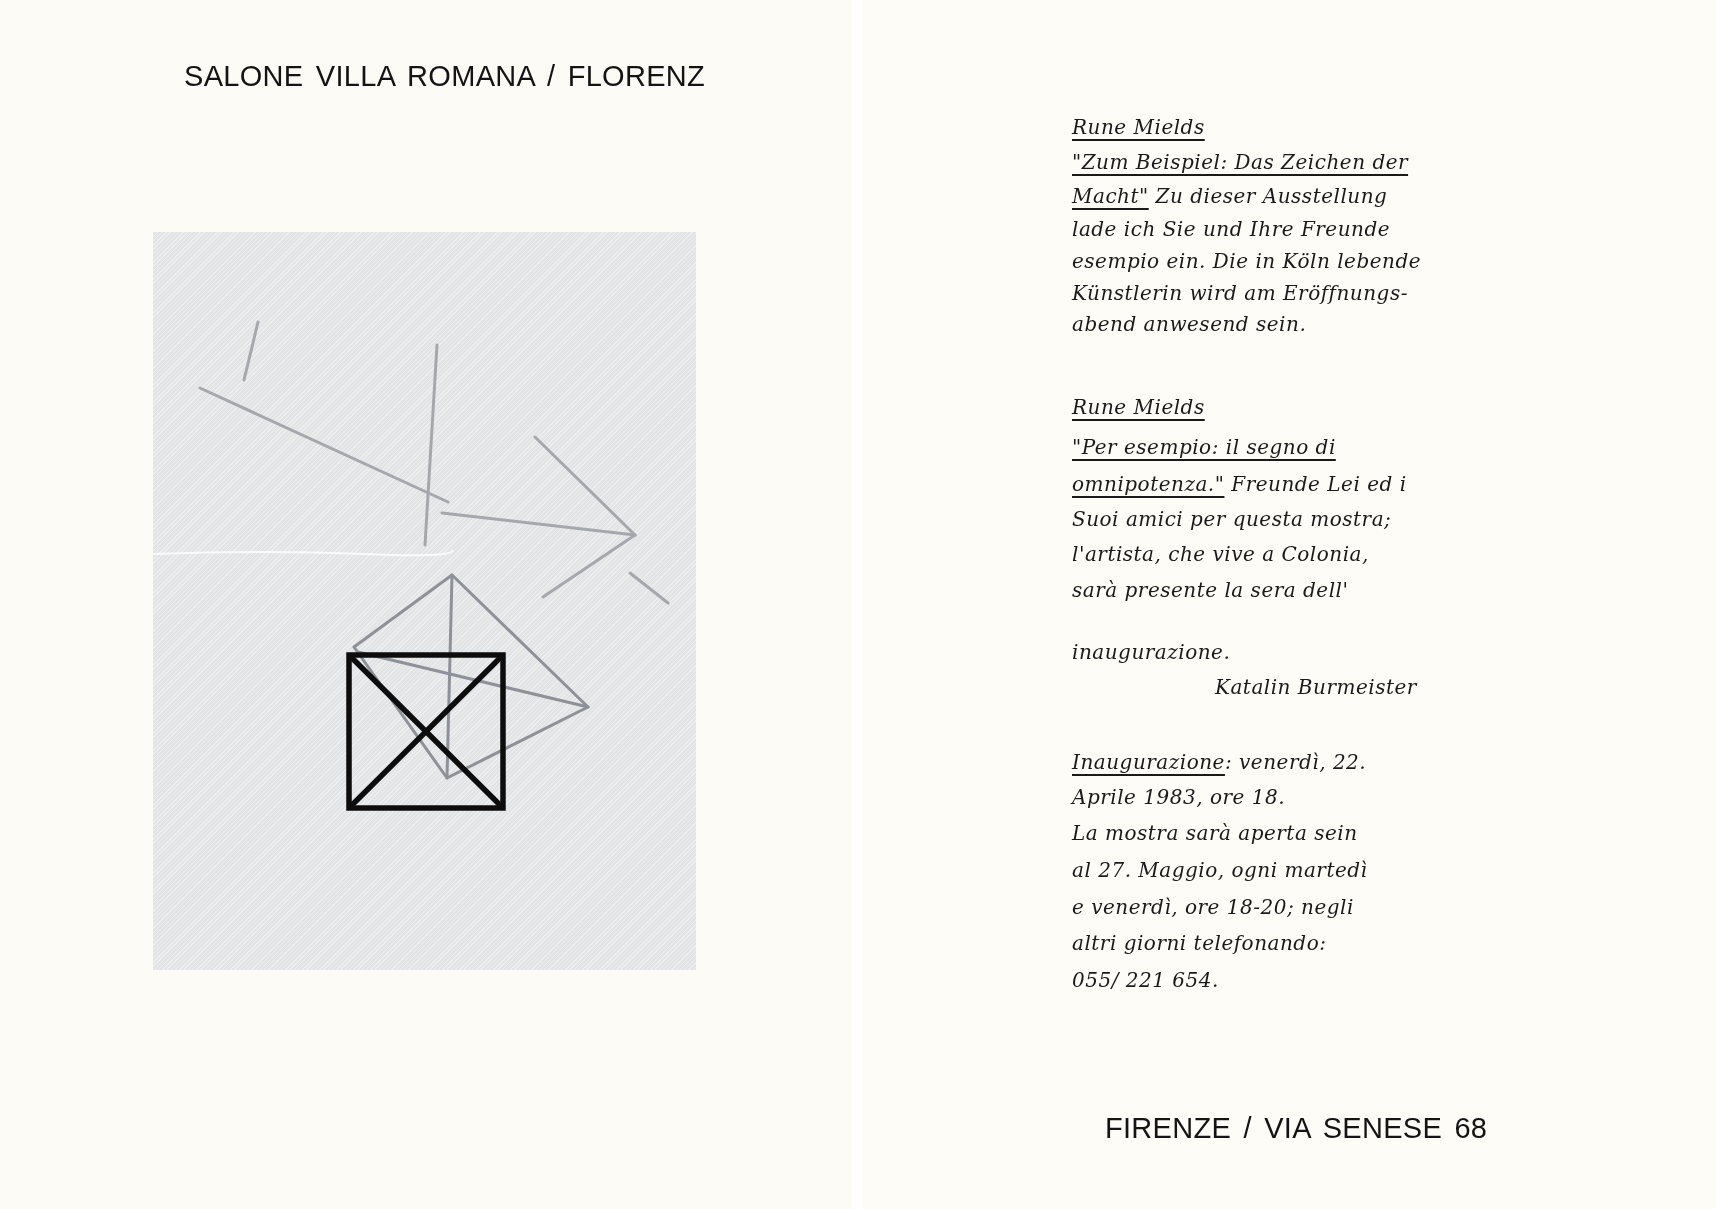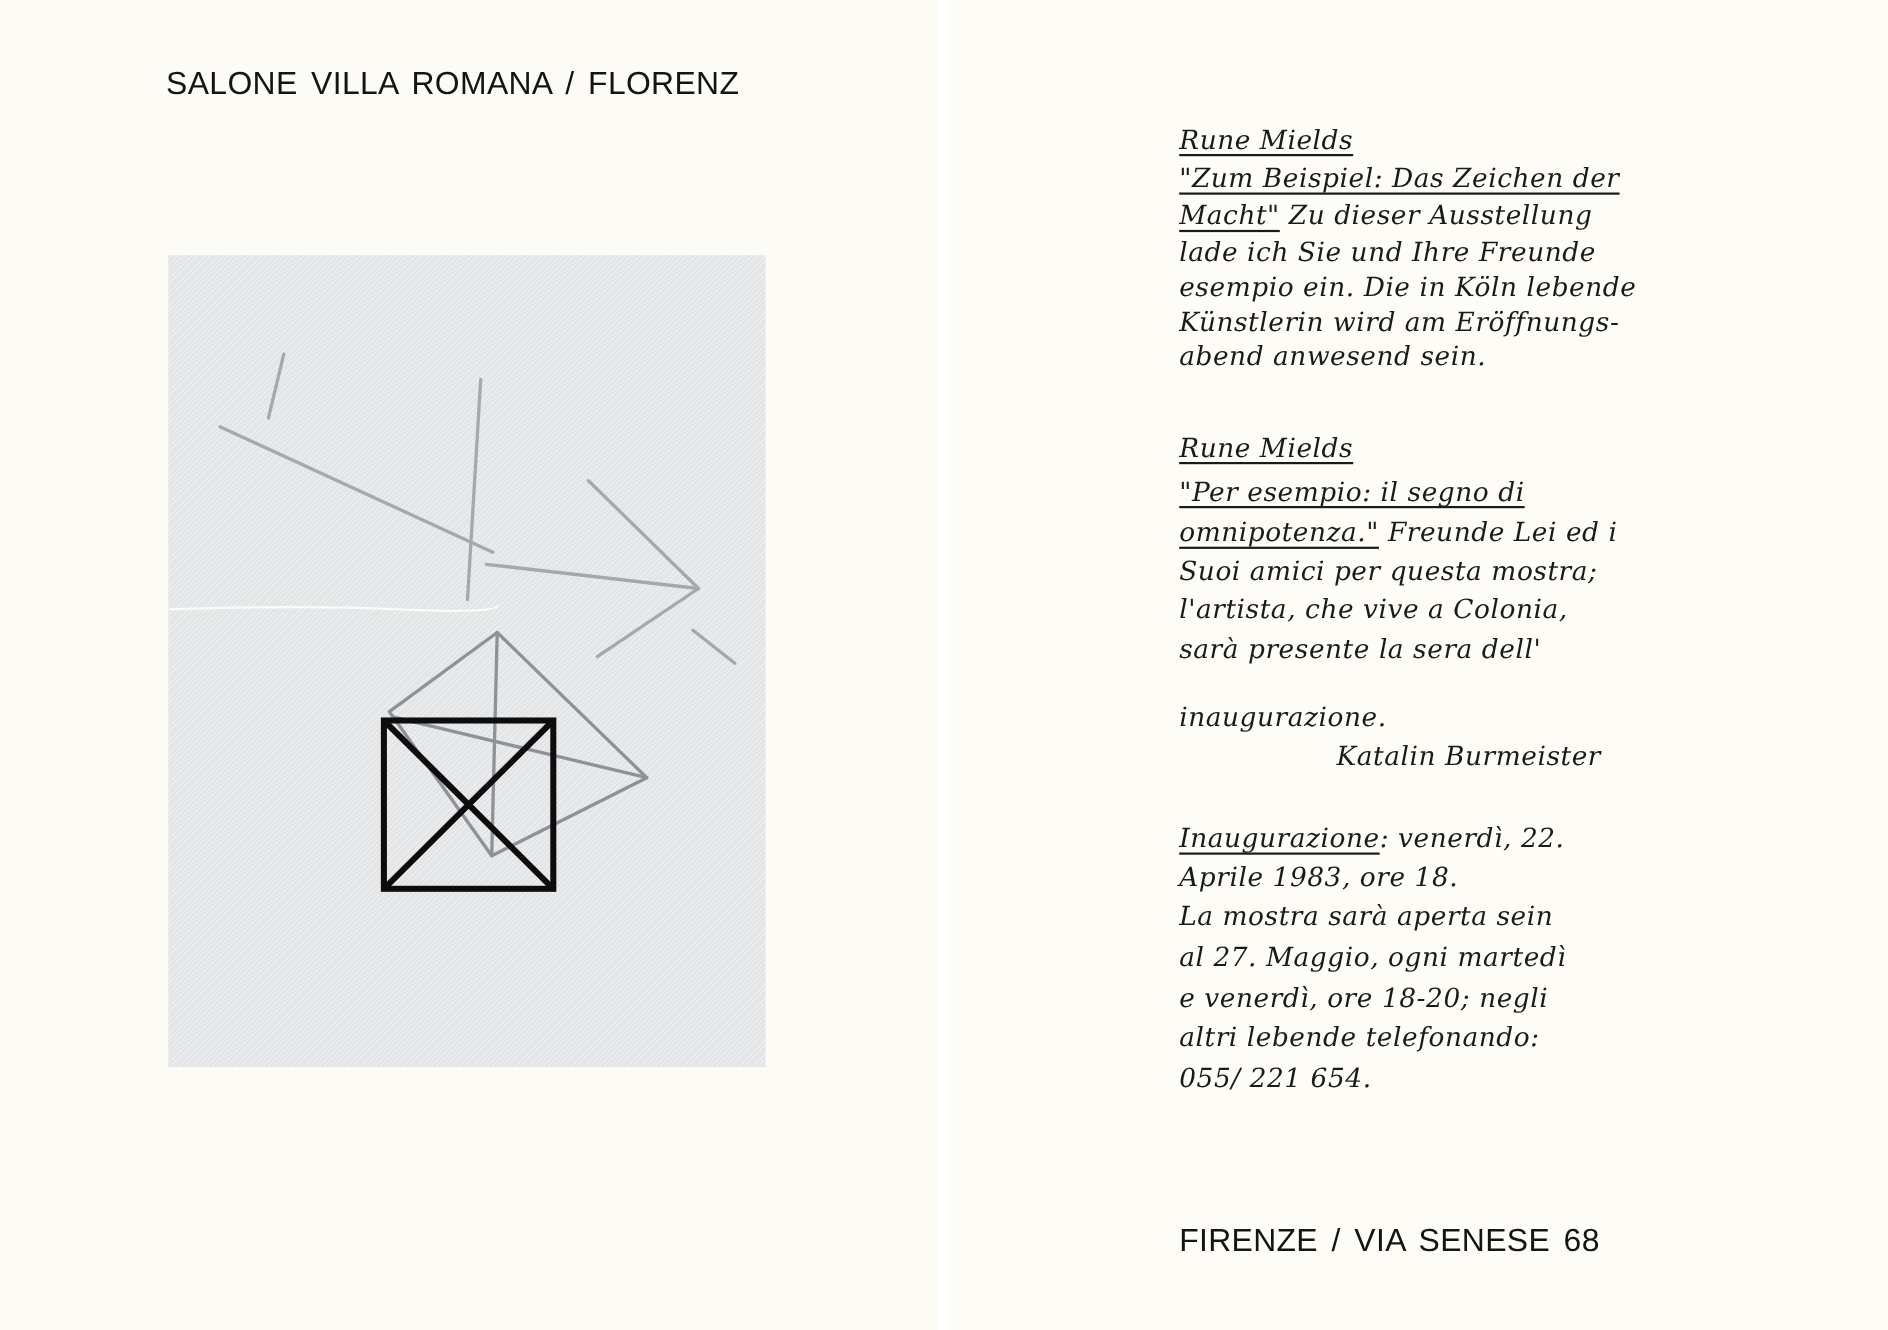--- a/index.html
+++ b/index.html
@@ -25,41 +25,42 @@
     .card.right { left: 862px; width: 854px; background: #fdfcf7; }
 
     .printed {
       position: absolute;
       font-family: "Liberation Sans", sans-serif;
       font-size: 29px;
       letter-spacing: 0.3px;
       color: #141414;
       white-space: nowrap;
       word-spacing: 4px;
+      margin-left: 33px;
     }
     .header-title { left: 151px; top: 60px; }
     .footer-address { left: 1072px; top: 1112px; text-align: center; }
 
     .artwork {
       position: absolute;
       left: 153px;
       top: 232px;
       width: 543px;
       height: 738px;
       background: #e6e8ea;
       background-image: repeating-linear-gradient(135deg, rgba(255,255,255,0.25) 0 1px, rgba(0,0,0,0.02) 1px 3px);
     }
     .artwork svg { position: absolute; left: 0; top: 0; }
 
     .hand {
       position: absolute;
       left: 1072px;
       font-family: "DejaVu Serif", serif;
       font-style: italic;
-      font-size: 24px;
+      font-size: 20px;
       color: #1a1a1a;
       white-space: nowrap;
       line-height: 30px;
       letter-spacing: 0.5px;
     }
     .u { text-decoration: underline; text-underline-offset: 5px; text-decoration-thickness: 1.5px; }
     .sig { left: 1215px; }
   </style>
 </head>
 <body>
@@ -113,16 +114,16 @@
 <div class="hand" style="top:575px">sarà presente la sera dell'</div>
 <div class="hand" style="top:637px">inaugurazione.</div>
 
 <div class="hand sig" style="top:672px">Katalin Burmeister</div>
 
 <div class="hand" style="top:747px"><span class="u">Inaugurazione</span><span>: venerdì, 22.</span></div>
 <div class="hand" style="top:782px">Aprile 1983, ore 18.</div>
 <div class="hand" style="top:818px">La mostra sarà aperta sein</div>
 <div class="hand" style="top:855px">al 27. Maggio, ogni martedì</div>
 <div class="hand" style="top:892px">e venerdì, ore 18-20; negli</div>
-<div class="hand" style="top:928px">altri lebende telefonando:</div>
+<div class="hand" style="top:928px">altri giorni telefonando:</div>
 <div class="hand" style="top:965px">055/ 221 654.</div>
 
 <div class="printed footer-address">FIRENZE / VIA SENESE 68</div>
 
 </body></html>

